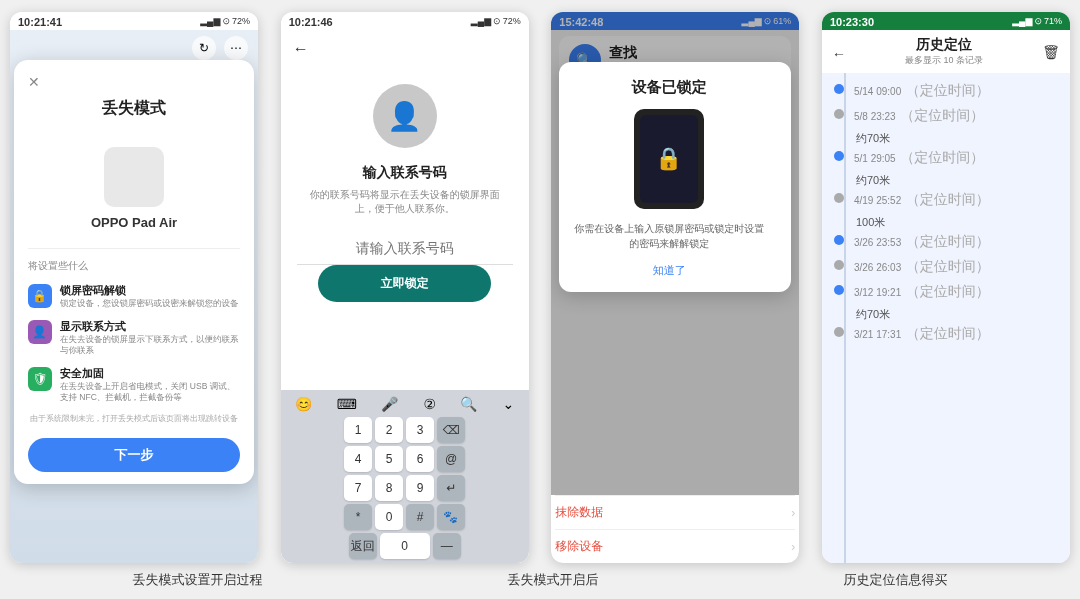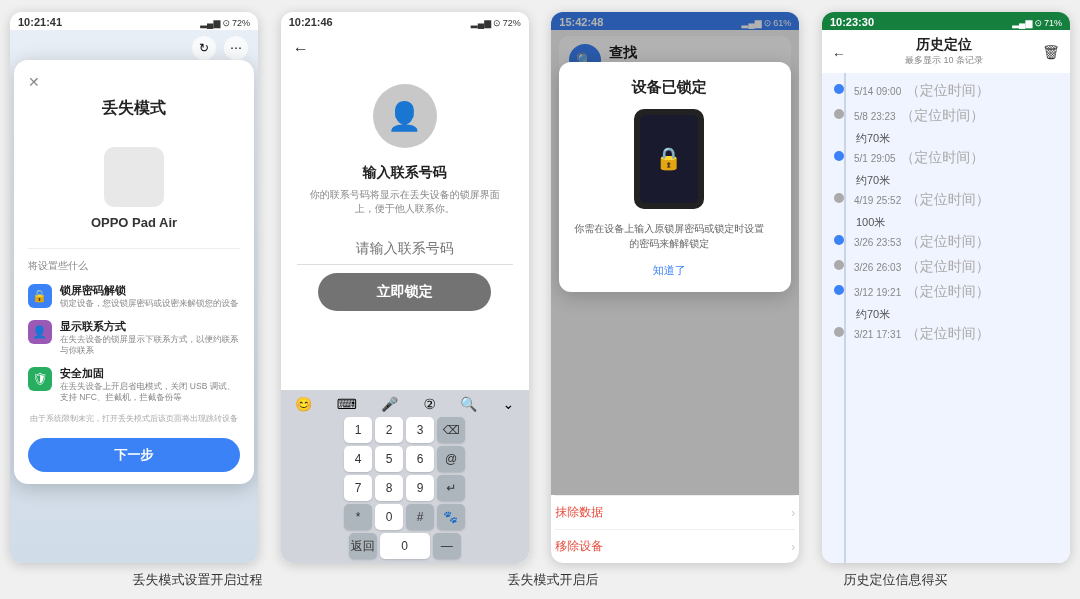--- a/index.html
+++ b/index.html
@@ -30,21 +30,21 @@
       flex: 1;
       max-width: 248px;
       display: flex;
       flex-direction: column;
     }
 
     
     .status-bar {
       display: flex;
       justify-content: space-between;
-      align-items: flex-end;
+      align-items: flex-start;
       padding: 4px 8px 2px 8px;
       font-size: 10px;
       color: #333;
       background: #fff;
       min-height: 18px;
       gap: 26px;
     }
     .status-bar .time { font-weight: 600; font-size: 11px; }
     .status-icons { display: flex; align-items: center; gap: 2px; font-size: 9px; }
 
@@ -245,30 +245,30 @@
     }
     .phone-input-box {
       width: 100%;
       border: none;
       border-bottom: 1px solid #ddd;
       padding: 8px 4px;
       font-size: 14px;
       color: #3b82f6;
       outline: none;
       text-align: center;
-      margin-bottom: 8px;
+      margin-bottom: 0;
     }
     .confirm-btn {
-      background: #737373;
+      background: #0f766e;
       color: #fff;
       border: none;
       border-radius: 22px;
       width: 80%;
       padding: 10px 0;
-      font-size: 14px;
+      font-size: 12px;
       font-weight: 600;
       cursor: pointer;
       margin: 0 auto;
       display: block;
     }
 
     
     .keyboard-section {
       background: #d1d5db;
       padding: 4px 2px;

